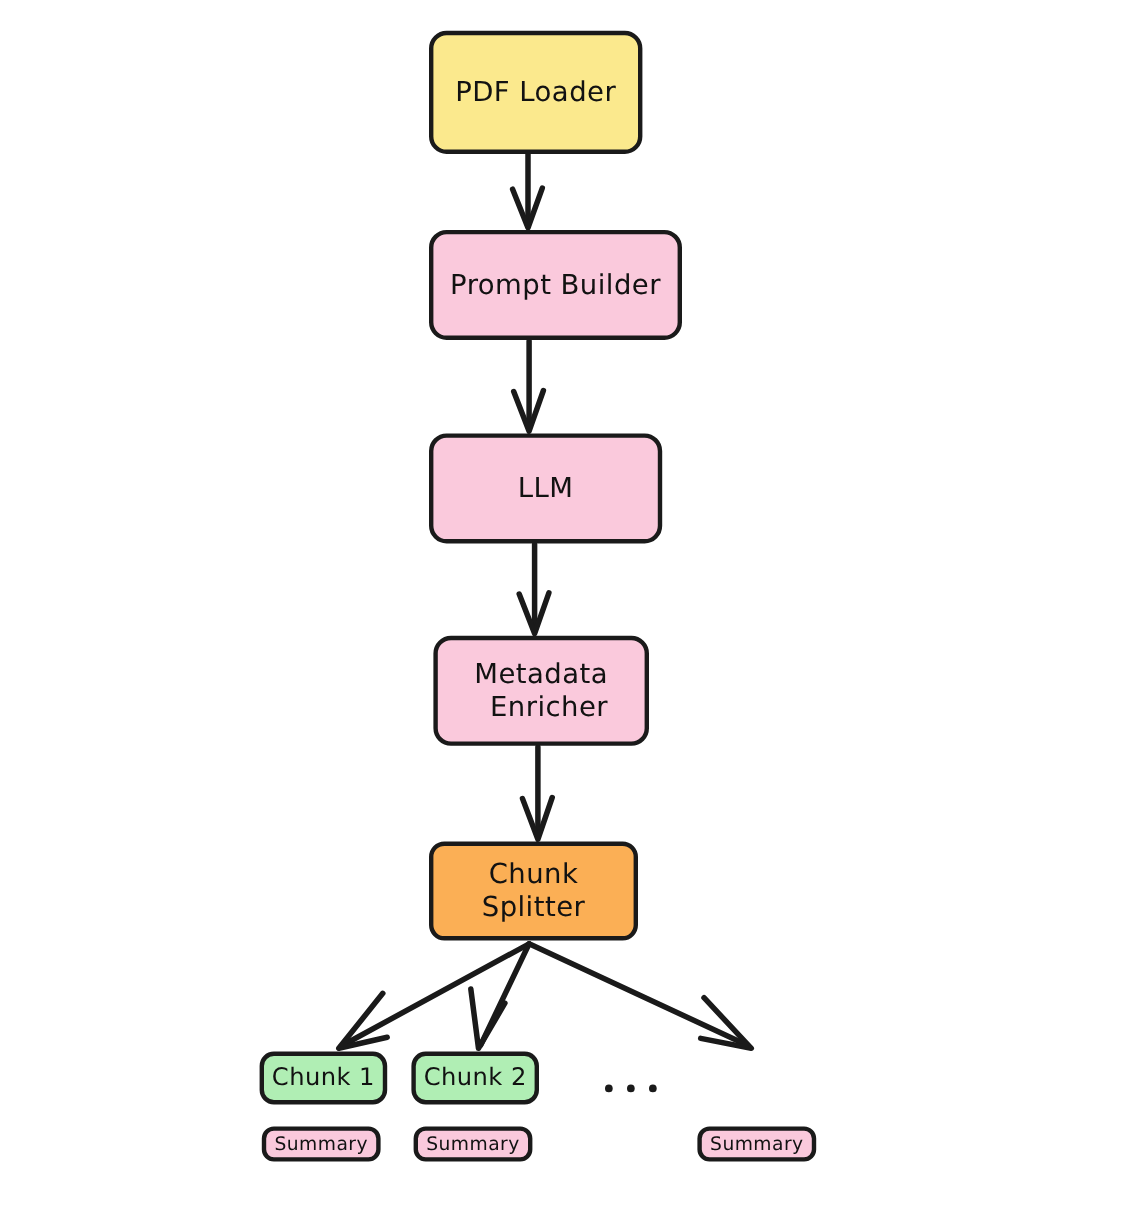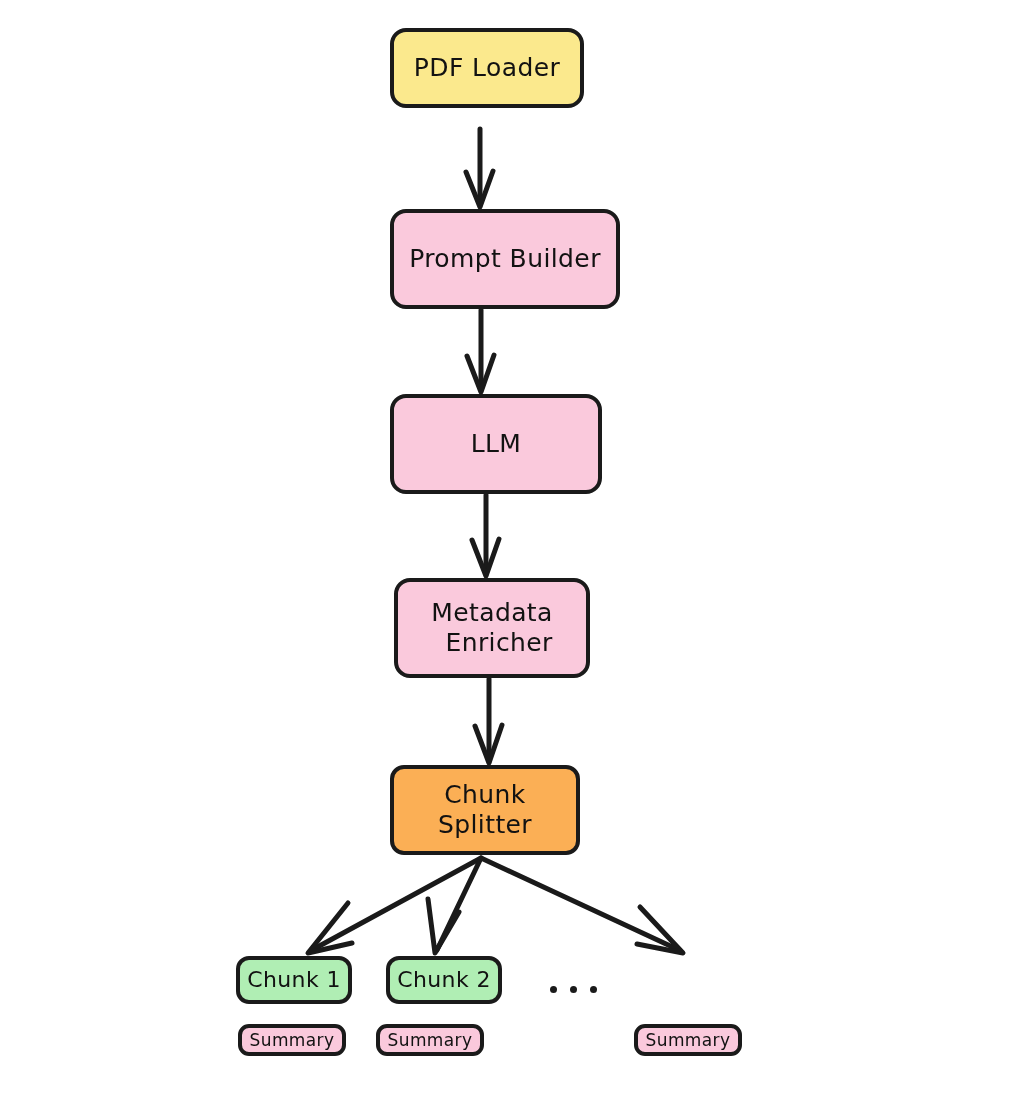--- a/index.html
+++ b/index.html
@@ -41,21 +41,21 @@
     font-family: "DejaVu Sans", sans-serif;
     line-height: 1.22;
     z-index: 5;
   }
   .node-label {
     display: block;
     white-space: pre-line;
     letter-spacing: 0.4px;
   }
   .n-pdf {
-    left: 390px; top: 28px; width: 194px; height: 80px;
+    left: 390px; top: 28px; width: 194px; height: 112px;
     background: #fbe98d;
     font-size: 25px;
     border-radius: 16px;
   }
   .n-prompt {
     left: 390px; top: 209px; width: 230px; height: 100px;
     background: #fac9dc;
     font-size: 25px;
     border-radius: 16px;
   }
@@ -79,21 +79,21 @@
     border-radius: 14px;
   }
   .chunk {
     width: 116px; height: 48px;
     background: #b0eeb4;
     font-size: 22px;
     border-radius: 13px;
     top: 956px;
   }
   .chunk1 { left: 236px; }
-  .chunk2 { left: 386px; }
+  .chunk2 { left: 374px; }
   .chunkn { left: 632px; }
   .summary {
     width: 108px; height: 32px;
     background: #fac9dc;
     font-size: 17px;
     border-radius: 11px;
     top: 1024px;
     z-index: 4;
   }
   .summary1 { left: 238px; }

